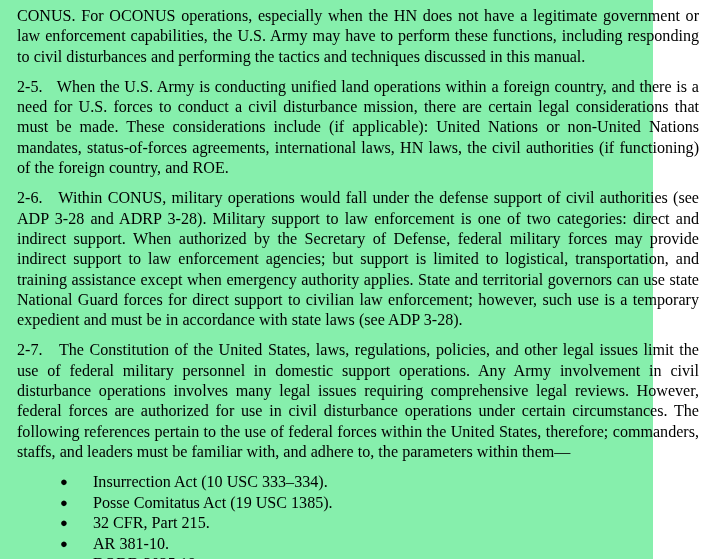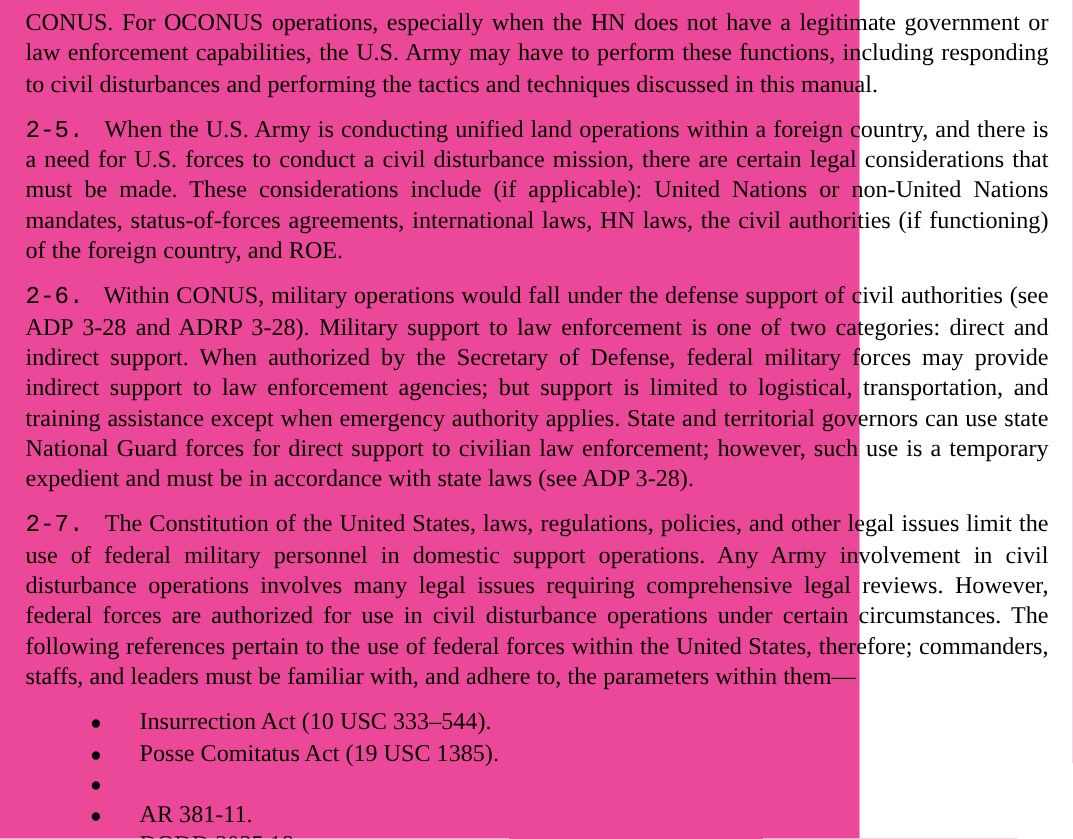--- a/index.html
+++ b/index.html
@@ -9,23 +9,23 @@
   }
   body {
     width: 715px;
     height: 559px;
     overflow: hidden;
     font-family: "Liberation Serif", "DejaVu Serif", serif;
     color: #000000;
   }
   .page {
     position: relative;
-    width: 573px;
+    width: 653px;
     height: 559px;
-    background: #ec4899;
+    background: #86efac;
     box-sizing: border-box;
     padding: 0;
   }
   .body-col {
     position: absolute;
     left: 17px;
     top: 6px;
     width: 682px;
   }
   p.para {
@@ -36,21 +36,20 @@
     text-justify: inter-word;
     word-spacing: 0.1px;
     hyphens: none;
     -webkit-hyphens: none;
   }
   p.para:last-child {
     margin-bottom: 0;
   }
   p.para.numbered .pnum {
     white-space: pre;
-    font-family: Liberation Mono, monospace;
   }
   .ital {
   }
   ul.refs {
     list-style: none;
     margin: 0;
     padding: 0;
   }
   ul.refs li {
     position: relative;
@@ -82,23 +81,23 @@
     <p class="para">CONUS. For OCONUS operations, especially when the HN does not have a legitimate government or law enforcement capabilities, the U.S. Army may have to perform these functions, including responding to civil disturbances and performing the tactics and techniques discussed in this manual.</p>
 
     <p class="para numbered"><span class="pnum">2-5.</span><span>&nbsp; &nbsp;</span><span>When the U.S. Army is conducting unified land operations within a foreign country, and there is a need for U.S. forces to conduct a civil disturbance mission, there are certain legal considerations that must be made. These considerations include (if applicable): United Nations or non-United Nations mandates, status-of-forces agreements, international laws, HN laws, the civil authorities (if functioning) of the foreign country, and ROE.</span></p>
 
     <p class="para numbered"><span class="pnum">2-6.</span><span>&nbsp; &nbsp;</span><span>Within CONUS, military operations would fall under the defense support of civil authorities (see ADP 3-28 and ADRP 3-28). Military support to law enforcement is one of two categories: direct and indirect support. When authorized by the Secretary of Defense, federal military forces may provide indirect support to law enforcement agencies; but support is limited to logistical, transportation, and training assistance except when emergency authority applies. State and territorial governors can use state National Guard forces for direct support to civilian law enforcement; however, such use is a temporary expedient and must be in accordance with state laws (see ADP 3-28).</span></p>
 
     <p class="para numbered"><span class="pnum">2-7.</span><span>&nbsp; &nbsp;</span><span>The </span><span class="ital">Constitution of the United States,</span><span> laws, regulations, policies, and other legal issues limit the use of federal military personnel in domestic support operations. Any Army involvement in civil disturbance operations involves many legal issues requiring comprehensive legal reviews. However, federal forces are authorized for use in civil disturbance operations under certain circumstances. The following references pertain to the use of federal forces within the United States, therefore; commanders, staffs, and leaders must be familiar with, and adhere to, the parameters within them—</span></p>
 
     <div class="list-wrap">
       <ul class="refs">
-        <li><span class="bullet">●</span><span>Insurrection Act (10 USC 333–544).</span></li>
+        <li><span class="bullet">●</span><span>Insurrection Act (10 USC 333–334).</span></li>
         <li><span class="bullet">●</span><span>Posse Comitatus Act (19 USC 1385).</span></li>
-        <li><span class="bullet">●</span></li>
-        <li><span class="bullet">●</span><span>AR 381-11.</span></li>
+        <li><span class="bullet">●</span><span>32 CFR, Part 215.</span></li>
+        <li><span class="bullet">●</span><span>AR 381-10.</span></li>
         <li><span class="bullet">●</span><span>DODD 3025.18.</span></li>
 
       </ul>
     </div>
 
   </div>
 </div>
 
 </body></html>

